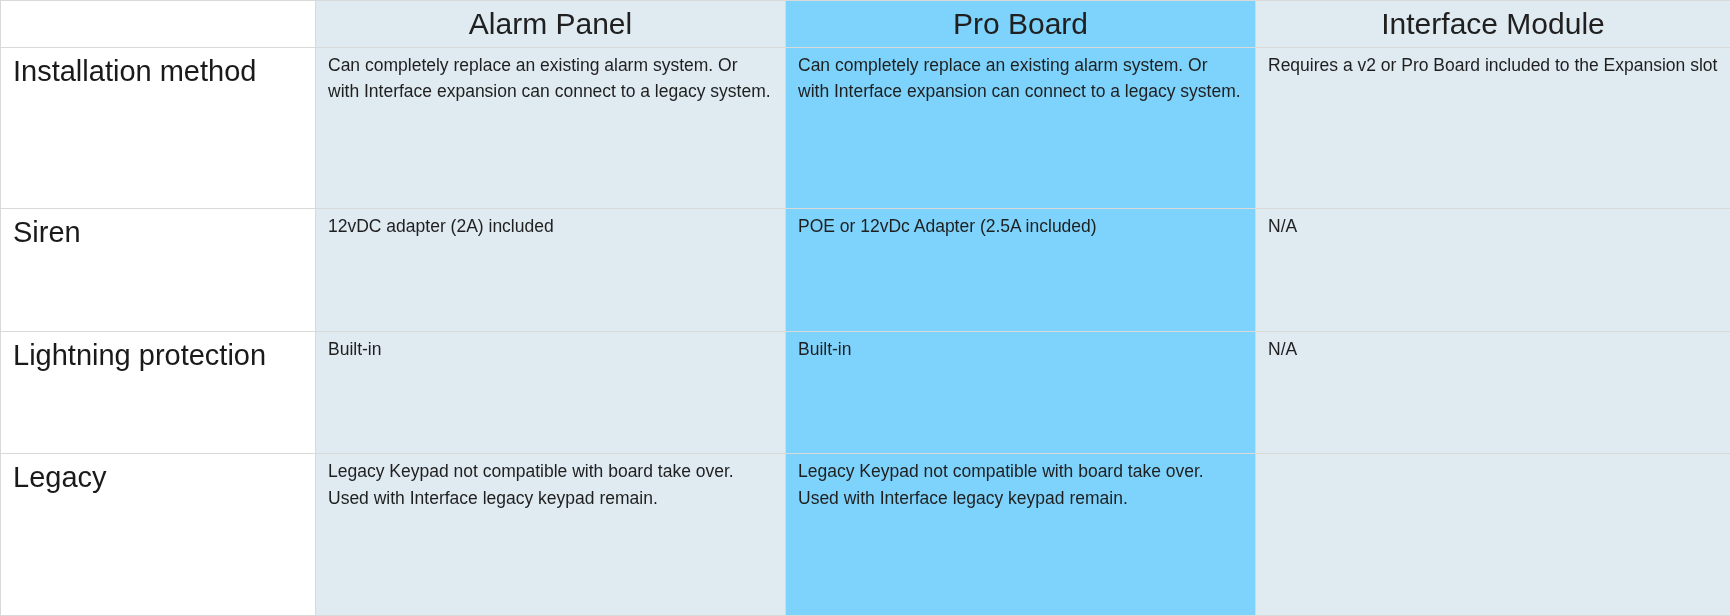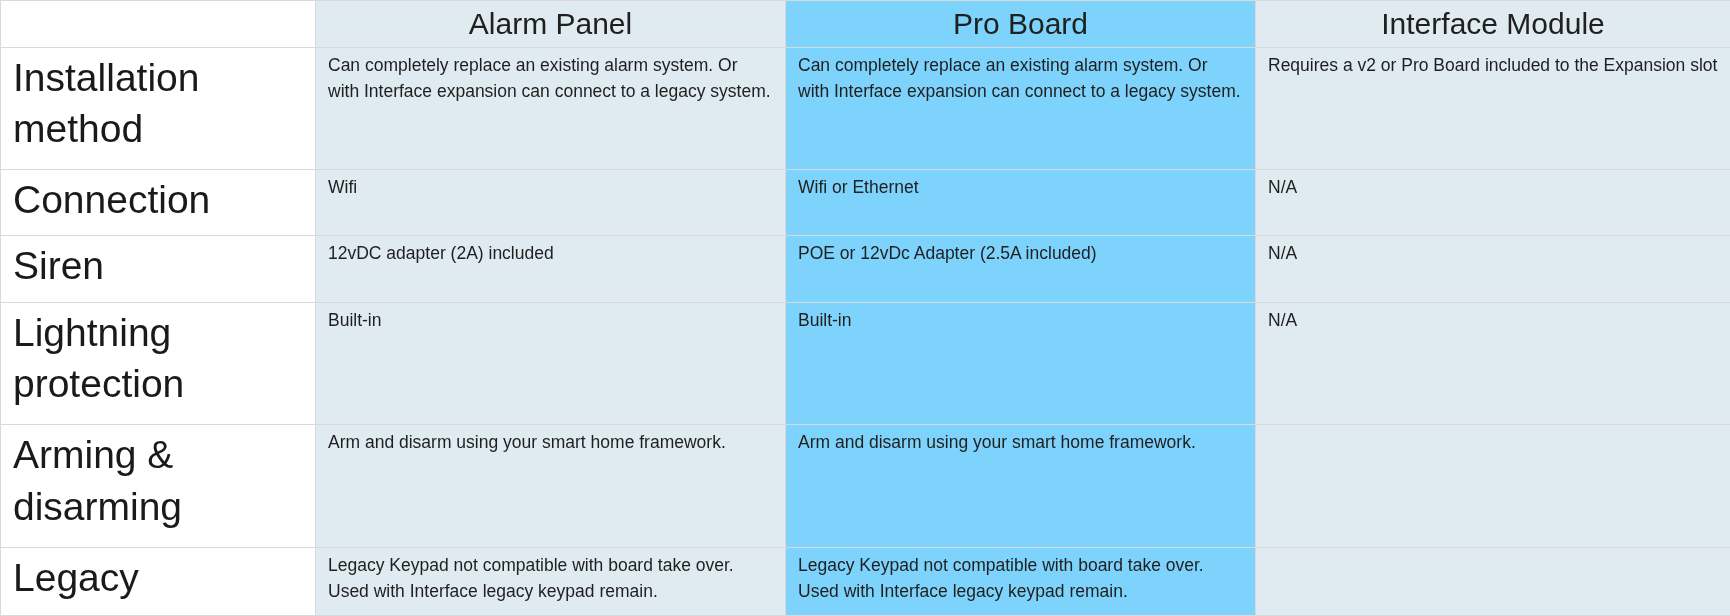--- a/index.html
+++ b/index.html
@@ -46,21 +46,21 @@
     padding-top: 6px;
     padding-bottom: 6px;
     vertical-align: middle;
     color: #202020;
   }
   .shade { background: #dfeaf1; }
   .plain { background: #7dd3fc; }
 
   
   .feature-cell {
-    font-size: 39px;
+    font-size: 29px;
     line-height: 1.32;
     text-align: left;
     vertical-align: top;
     padding-top: 2px;
     padding-left: 6px;
     background: #ffffff;
     color: #1a1a1a;
   }
 
   
@@ -96,47 +96,35 @@
 
   <tbody>
 
     <tr>
       <td class="feature-cell">Installation method</td>
       <td class="value-cell shade">Can completely replace an existing alarm system. Or with Interface expansion can connect to a legacy system.</td>
       <td class="value-cell plain">Can completely replace an existing alarm system. Or with Interface expansion can connect to a legacy system.</td>
       <td class="value-cell shade">Requires a v2 or Pro Board included to the Expansion slot</td>
     </tr>
 
-    <tr>
-      <td class="feature-cell">Connection</td>
-      <td class="value-cell shade">Wifi</td>
-      <td class="value-cell plain">Wifi or Ethernet</td>
-      <td class="value-cell shade">N/A</td>
-    </tr>
 
     <tr>
       <td class="feature-cell">Siren</td>
       <td class="value-cell shade">12vDC adapter (2A) included</td>
       <td class="value-cell plain">POE or 12vDc Adapter (2.5A included)</td>
       <td class="value-cell shade">N/A</td>
     </tr>
 
     <tr>
       <td class="feature-cell">Lightning protection</td>
       <td class="value-cell shade">Built-in</td>
       <td class="value-cell plain">Built-in</td>
       <td class="value-cell shade">N/A</td>
     </tr>
 
-    <tr>
-      <td class="feature-cell">Arming &amp; disarming</td>
-      <td class="value-cell shade">Arm and disarm using your smart home framework.</td>
-      <td class="value-cell plain">Arm and disarm using your smart home framework.</td>
-      <td class="value-cell shade"></td>
-    </tr>
 
     <tr>
       <td class="feature-cell">Legacy</td>
       <td class="value-cell shade">
         <span class="line">Legacy Keypad not compatible with board take over.</span>
         <span class="line">Used with Interface legacy keypad remain.</span>
       </td>
       <td class="value-cell plain">
         <span class="line">Legacy Keypad not compatible with board take over.</span>
         <span class="line">Used with Interface legacy keypad remain.</span>

